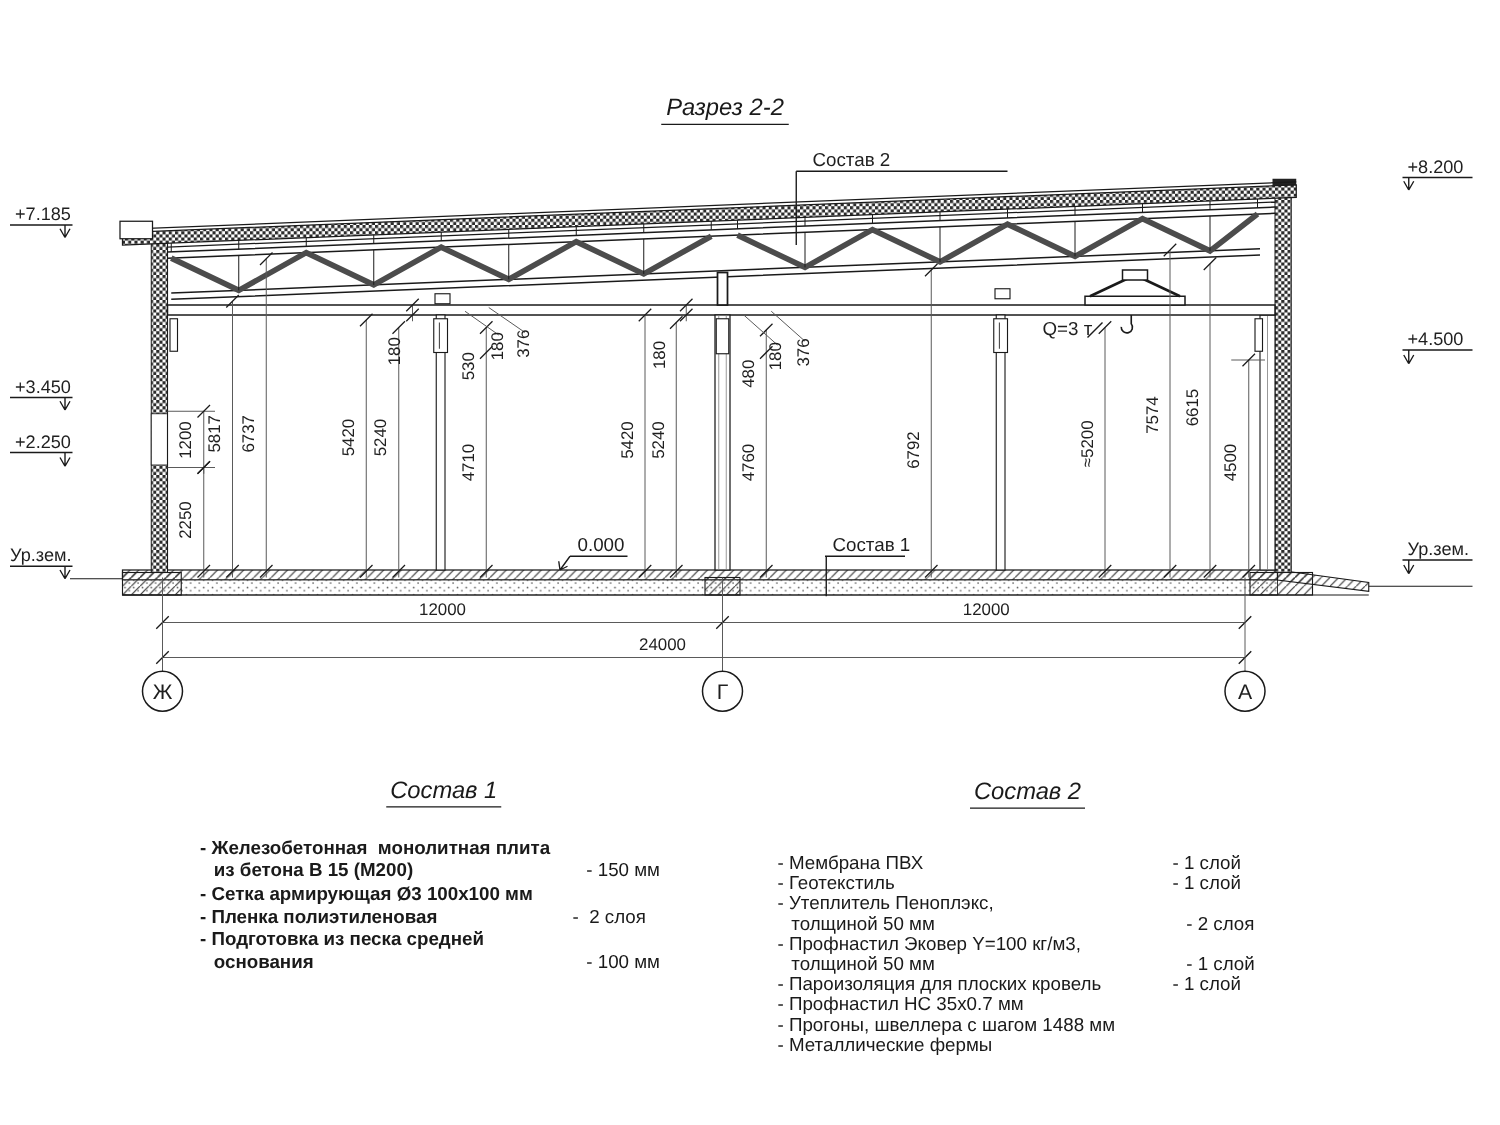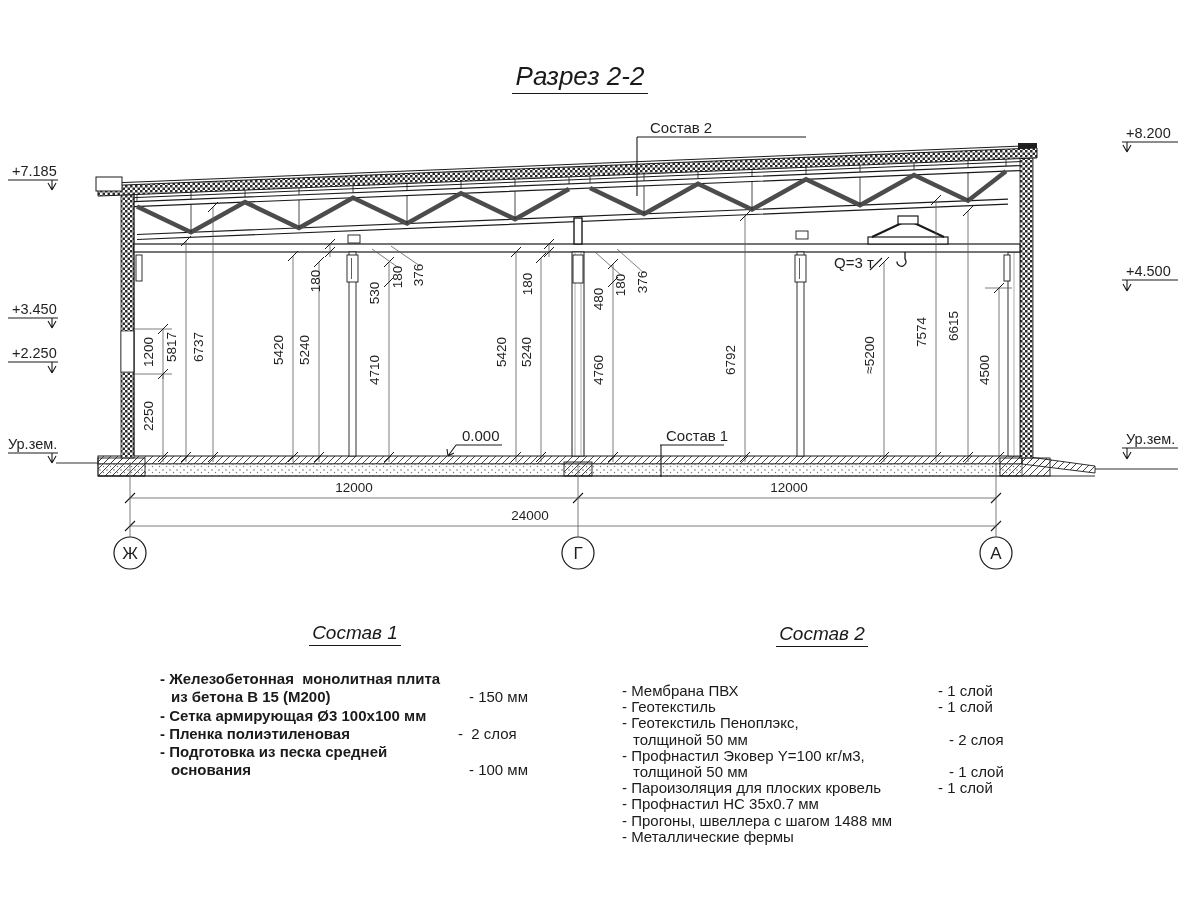--- a/index.html
+++ b/index.html
@@ -1,19 +1,19 @@
 <!DOCTYPE html>
 <html><head>
 <meta charset="utf-8">
 <style>
   html,body{margin:0;padding:0;background:#fff;}
   #canvas{position:relative;width:1200px;height:900px;background:#ffffff;overflow:hidden;
           font-family:"Liberation Sans",sans-serif;color:#1a1a1a;}
-  #page-title{position:absolute;left:430px;top:61px;width:300px;text-align:center;
-              font-style:italic;font-size:26px;}
+  #page-title{position:absolute;left:430px;top:76px;width:300px;text-align:center;
+              font-style:italic;font-size:19px;}
   #page-title span{border-bottom:1.5px solid #1a1a1a;padding:0 4px 2px 4px;}
   .notes{position:absolute;}
   .note-heading{position:absolute;text-align:center;font-style:italic;font-size:19px;width:100%;}
   .note-heading span{border-bottom:1.4px solid #1a1a1a;padding:0 3px 2px 3px;}
   .note-lines{position:absolute;left:0;top:0;width:100%;}
   .note-row{display:flex;white-space:pre;}
   #notes1 .note-row{font-size:15px;line-height:18.3px;}
   #notes2 .note-row{font-size:15px;line-height:16.2px;}
   .note-text{flex:0 0 auto;}
   #notes1 .note-text{width:298px;font-weight:bold;}
@@ -289,21 +289,21 @@
         <div class="note-row"><span class="note-text">- Подготовка из песка средней</span><span class="note-val"></span></div>
         <div class="note-row"><span class="note-text ind">основания</span><span class="note-val">- 100 мм</span></div>
       </div>
   </div>
 
   <div id="notes2" class="notes" style="left:622px;top:623px;width:400px;height:230px;">
     <div class="note-heading" style="top:0;"><span>Состав 2</span></div>
     <div class="note-lines" id="note-lines-2" style="top:60px;">
         <div class="note-row"><span class="note-text">- Мембрана ПВХ</span><span class="note-val">- 1 слой</span></div>
         <div class="note-row"><span class="note-text">- Геотекстиль</span><span class="note-val">- 1 слой</span></div>
-        <div class="note-row"><span class="note-text">- Геотекстиль Пеноплэкс,</span><span class="note-val"></span></div>
+        <div class="note-row"><span class="note-text">- Утеплитель Пеноплэкс,</span><span class="note-val"></span></div>
         <div class="note-row"><span class="note-text ind">толщиной 50 мм</span><span class="note-val">- 2 слоя</span></div>
         <div class="note-row"><span class="note-text">- Профнастил Эковер Y=100 кг/м3,</span><span class="note-val"></span></div>
         <div class="note-row"><span class="note-text ind">толщиной 50 мм</span><span class="note-val">- 1 слой</span></div>
         <div class="note-row"><span class="note-text">- Пароизоляция для плоских кровель</span><span class="note-val">- 1 слой</span></div>
         <div class="note-row"><span class="note-text">- Профнастил НС 35x0.7 мм</span><span class="note-val"></span></div>
         <div class="note-row"><span class="note-text">- Прогоны, швеллера с шагом 1488 мм</span><span class="note-val"></span></div>
         <div class="note-row"><span class="note-text">- Металлические фермы</span><span class="note-val"></span></div>
       </div>
   </div>
 

